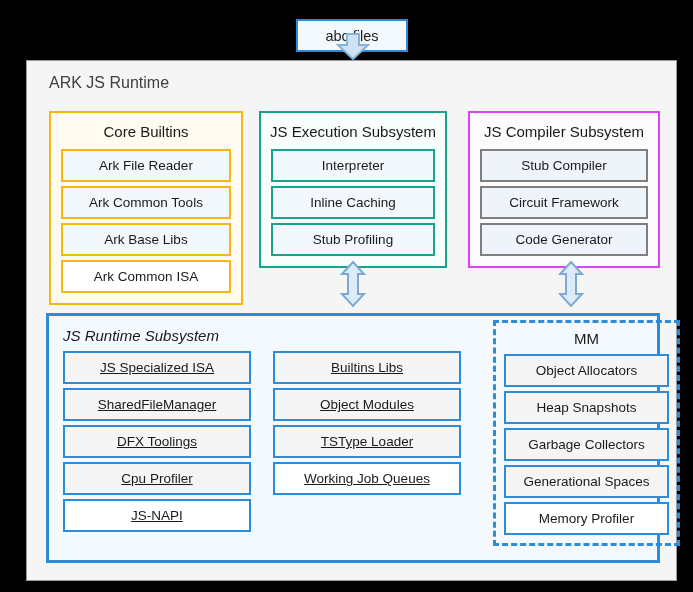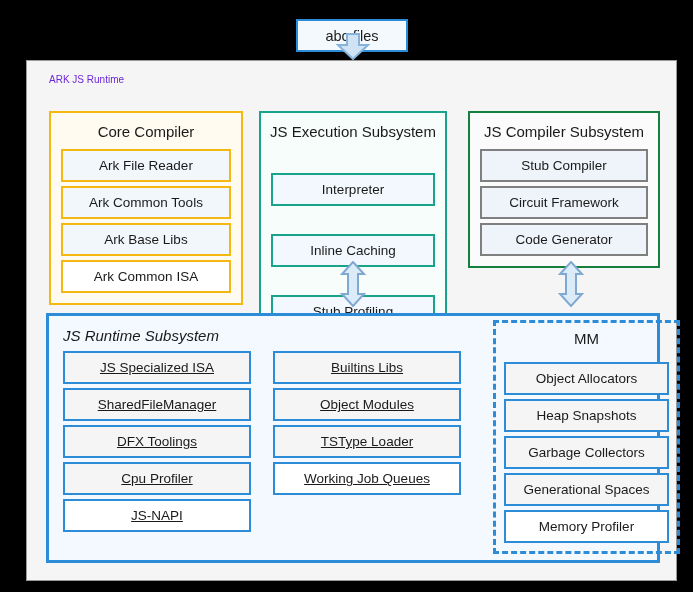--- a/index.html
+++ b/index.html
@@ -54,22 +54,22 @@
     width: 651px;
     height: 521px;
     background: #f5f5f5;
     border: 1px solid #9a9a9a;
     box-sizing: border-box;
   }
   #ark-runtime-title {
     position: absolute;
     left: 22px;
     top: 13px;
-    font-size: 10px;
-    color: #6d28d9;
+    font-size: 16px;
+    color: #404040;
   }
 
   
   .group {
     position: absolute;
     box-sizing: border-box;
   }
   .group-title {
     text-align: center;
     font-size: 15px;
@@ -114,29 +114,28 @@
   #js-execution-subsystem {
     left: 232px;
     top: 50px;
     width: 188px;
     border: 2px solid #19a38a;
     background: #f7fdfb;
   }
   #js-execution-subsystem .item {
     border-color: #19a38a;
     background: #f2f8fd;
-    margin-top: 24px;
   }
 
   
   #js-compiler-subsystem {
     left: 441px;
     top: 50px;
     width: 192px;
-    border: 2px solid #15803d;
+    border: 2px solid #d946ef;
     background: #fbfbfb;
   }
   #js-compiler-subsystem .item {
     border-color: #7f7f7f;
     background: #eff4fa;
   }
 
   
   #js-runtime-subsystem {
     left: 19px;
@@ -181,21 +180,21 @@
     left: 444px;
     top: -31px;
     width: 187px;
     border: 3px dashed #2d8cd8;
     background: transparent;
     box-sizing: border-box;
     padding-bottom: 8px;
   }
   #mm-group .group-title {
     padding-top: 8px;
-    padding-bottom: 16px;
+    padding-bottom: 8px;
   }
   #mm-group .items { padding: 0 8px 0 8px; }
   #mm-group .item {
     border-color: #2d8cd8;
     background: #f5f5f5;
   }
   #mm-group .item.last { background: #ffffff; }
 
   
   .connector {
@@ -216,21 +215,21 @@
   <svg id="down-arrow" viewBox="0 0 34 27">
     <polygon points="11,1 23,1 23,12 32,12 17,26 2,12 11,12" fill="#cfe3f5" stroke="#87b3da" stroke-width="2" stroke-linejoin="miter"></polygon>
   </svg>
 </div>
 
 <div id="ark-runtime-panel">
 
   <div id="ark-runtime-title">ARK JS Runtime</div>
 
   <div class="group" id="core-subsystem">
-    <div class="group-title">Core Compiler</div>
+    <div class="group-title">Core Builtins</div>
     <div class="items">
       <div class="item">Ark File Reader</div>
       <div class="item">Ark Common Tools</div>
       <div class="item">Ark Base Libs</div>
       <div class="item last">Ark Common ISA</div>
     </div>
   </div>
 
   <div class="group" id="js-execution-subsystem">
     <div class="group-title">JS Execution Subsystem</div>

